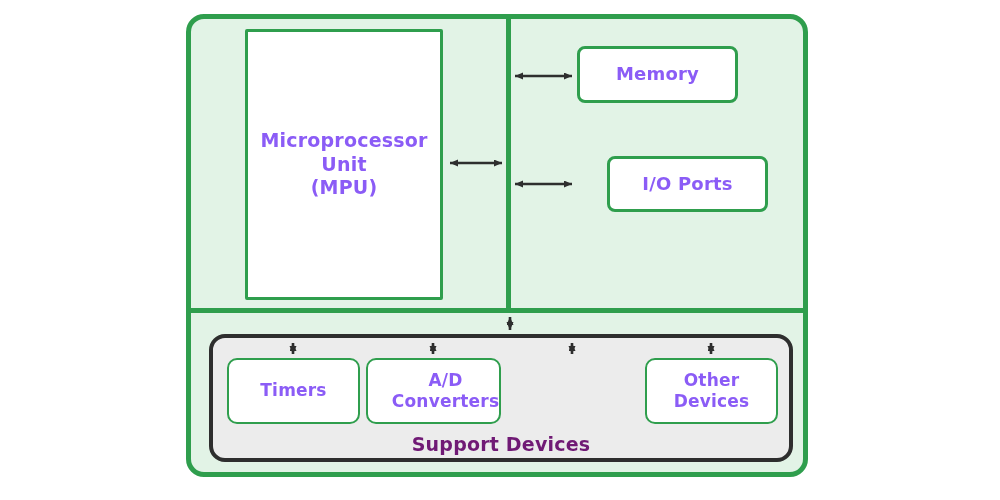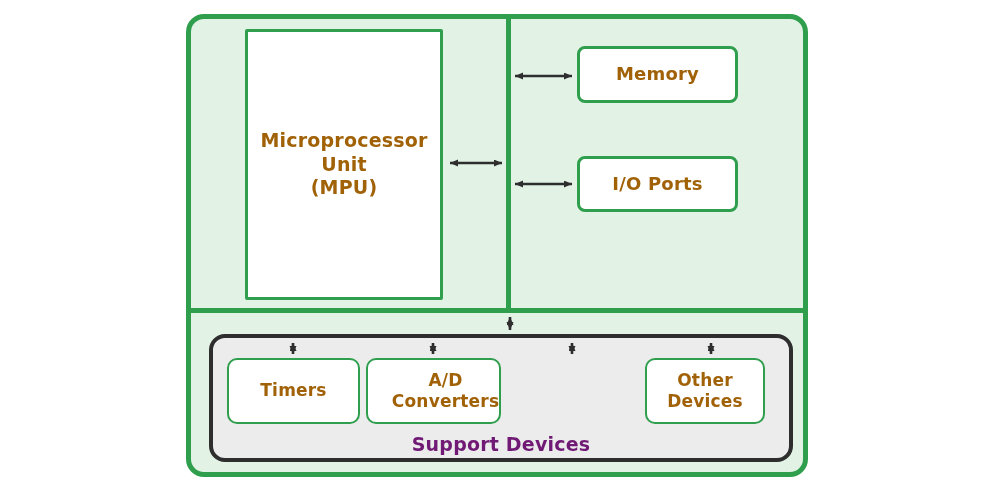--- a/index.html
+++ b/index.html
@@ -46,21 +46,21 @@
     position: absolute;
     box-sizing: border-box;
     background: #ffffff;
     border: 3px solid #2f9e4d;
     border-radius: 10px;
     display: flex;
     align-items: center;
     justify-content: center;
     text-align: center;
     font-weight: 700;
-    color: #a16207;
+    color: #8b5cf6;
     white-space: pre-line;
     line-height: 1.25;
     letter-spacing: 0.2px;
   }
   .mpu-block {
     left: 245px;
     top: 29px;
     width: 198px;
     height: 271px;
     border-radius: 2px;
@@ -68,21 +68,21 @@
   }
   .memory-block {
     left: 577px;
     top: 46px;
     width: 161px;
     height: 57px;
     border-radius: 8px;
     font-size: 18px;
   }
   .ioports-block {
-    left: 577px;
+    left: 607px;
     top: 156px;
     width: 161px;
     height: 56px;
     border-radius: 8px;
     font-size: 18px;
   }
   .support-box {
     position: absolute;
     left: 209px;
     top: 334px;
@@ -95,21 +95,21 @@
   }
   .device-block {
     top: 358px;
     height: 66px;
     border-width: 2.5px;
     font-size: 17px;
   }
   .device-1 { left: 227px; width: 133px; }
   .device-2 { left: 366px; width: 135px; padding-left: 24px; }
   .device-3 { left: 505px; width: 134px; }
-  .device-4 { left: 645px; width: 120px; }
+  .device-4 { left: 645px; width: 133px; }
   .support-label {
     position: absolute;
     left: 209px;
     top: 433px;
     width: 584px;
     text-align: center;
     font-weight: 700;
     font-size: 19px;
     color: #701a75;
     letter-spacing: 0.2px;

